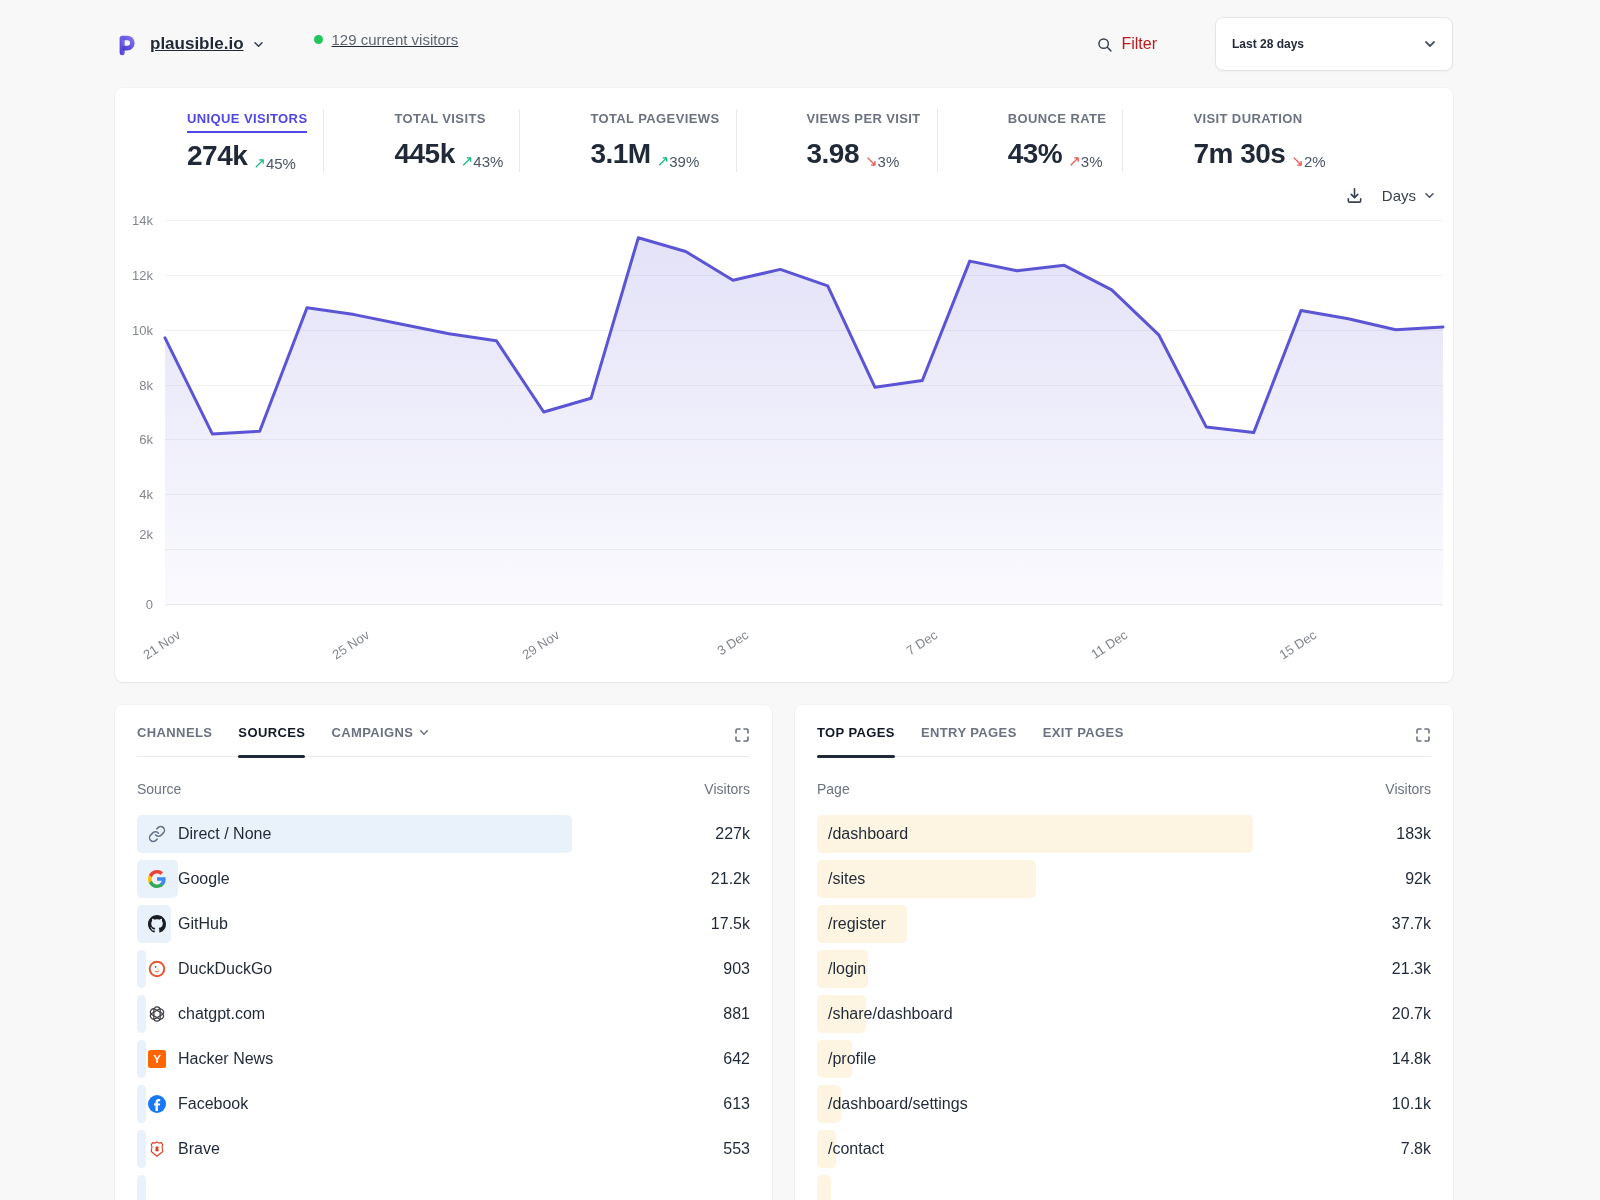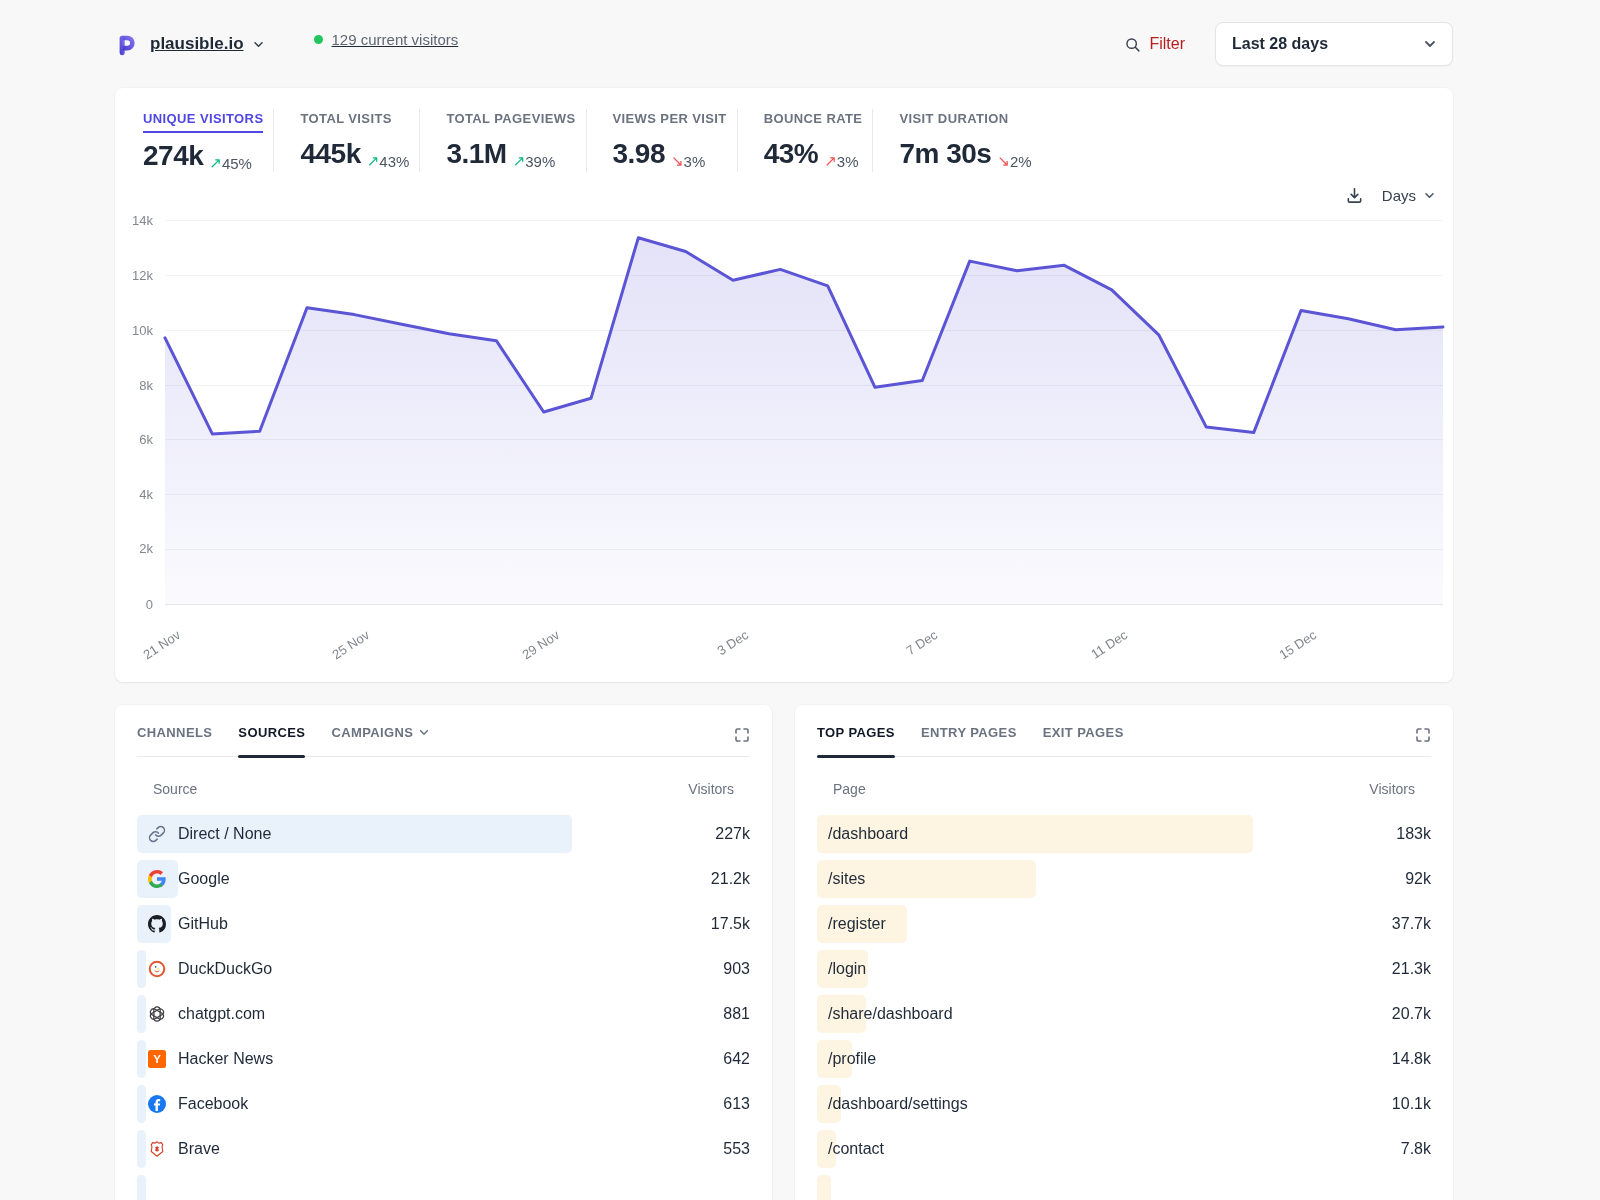--- a/index.html
+++ b/index.html
@@ -14,34 +14,34 @@
   
   header { height:88px; display:flex; align-items:center; justify-content:space-between; }
   .hleft { display:flex; align-items:flex-start; gap:50px;text-decoration:underline; }
   .site-switcher { display:flex; align-items:center; gap:9px; cursor:pointer; }
   .site-name { font-size:17px; font-weight:bold; color:#1f2937; }
   .live { display:flex; align-items:center; gap:9px; font-size:15px; color:#5f6672; }
   .dot { width:9px; height:9px; border-radius:50%; background:var(--live-dot,#22c55e); }
   .hright { display:flex; align-items:center; gap:30px; }
   .filter { display:flex; align-items:center; gap:8px; font-size:16px; color:#b91c1c; cursor:pointer; }
   .daterange {
-    width:238px; height:44px; background:#fff; border:1px solid #e4e5e9; border-radius:8px;
+    width:238px; height:54px; background:#fff; border:1px solid #e4e5e9; border-radius:8px;
     box-shadow:0 1px 2px rgba(0,0,0,.04);
     display:flex; align-items:center; justify-content:space-between;
-    padding:0 16px; font-size:16px; font-weight:bold; color:#1f2937; cursor:pointer;
+    padding:0 16px; font-size:12px; font-weight:bold; color:#1f2937; cursor:pointer;margin-left:28px;
   }
 
   
   .card { background:#fff; border-radius:8px; box-shadow:0 1px 2px rgba(0,0,0,.06), 0 0 0 1px rgba(0,0,0,.02); }
 
   .chart-card { position:relative; height:594px; }
 
   
   .stats { display:flex; padding:21px 0 0 28px; }
-  .stat { padding:0 10px 0 26px; border-right:1px solid #e8e9ec; cursor:pointer; }
+  .stat { padding:0 16px 0 26px; border-right:1px solid #e8e9ec; cursor:pointer;margin-left:44px; }
   .stat:first-child { padding-left:0; }
   .stat:last-child { border-right:none; }
   .stat-label { display:inline-block; font-size:13px; font-weight:bold; letter-spacing:.03em; color:#6b7280; padding-bottom:5px; white-space:nowrap; }
   .stat.active .stat-label { color:var(--accent,#4f46e5); border-bottom:2px solid var(--accent,#4f46e5); }
   .stat-val { margin-top:7px; display:flex; align-items:flex-end; }
   .stat-num { font-size:28px; font-weight:bold; color:#1f2937; letter-spacing:-.5px; white-space:nowrap; }
   .stat-arrow { font-size:15px; margin-left:6px; }
   .stat-pct { font-size:15px; color:#4b5563; }
 
   
@@ -61,21 +61,21 @@
   
   .grid { display:flex; gap:23px; margin-top:23px; }
   .panel { width:657px; height:560px; padding:20px 22px 0; overflow:hidden; }
   .panel.right { width:658px; }
   .tabs { display:flex; align-items:flex-start; gap:26px; border-bottom:1px solid #e8eaed; }
   .tab { font-size:13px; font-weight:bold; letter-spacing:.03em; color:#6b7280; padding-bottom:16px;
          cursor:pointer; display:flex; align-items:center; gap:6px; position:relative; }
   .tab.active { color:#111827; }
   .tab.active::after { content:""; position:absolute; left:0; right:0; bottom:-2px; height:3px; background:#1f2937; border-radius:2px; }
   .expand { margin-left:auto; cursor:pointer; display:flex; padding-top:2px; }
-  .cols { display:flex; justify-content:space-between; margin:24px 16px 18px; font-size:14px; color:#6b7280; }
+  .cols { display:flex; justify-content:space-between; margin:24px 0 18px; font-size:14px; color:#6b7280; }
   .row { position:relative; height:38px; margin-bottom:7px; display:flex; align-items:center; cursor:pointer; }
   .bar { position:absolute; left:0; top:0; bottom:0; border-radius:5px; }
   .row-inner { position:relative; display:flex; align-items:center; gap:12px; padding-left:11px; width:100%; }
   .row-ico { width:18px; height:18px; display:flex; flex:none; }
   .row-label { font-size:16px; color:#1f2937; }
   .row-val { margin-left:auto; font-size:16px; color:#1f2937; }
   svg { display:block; }
 </style>
 </head>
 <body>
@@ -191,21 +191,21 @@
         <span class="ylab" style="top: 54.8571px;">12k</span>
         <div class="gridline" style="top: 109.714px;"></div>
         <span class="ylab" style="top: 109.714px;">10k</span>
         <div class="gridline" style="top: 164.571px;"></div>
         <span class="ylab" style="top: 164.571px;">8k</span>
         <div class="gridline" style="top: 219.429px;"></div>
         <span class="ylab" style="top: 219.429px;">6k</span>
         <div class="gridline" style="top: 274.286px;"></div>
         <span class="ylab" style="top: 274.286px;">4k</span>
         <div class="gridline" style="top: 329.143px;"></div>
-        <span class="ylab" style="top: 328px; text-align: center;">2k</span>
+        <span class="ylab" style="top: 314px; text-align: center;">2k</span>
         <div class="gridline zero" style="top: 384px;"></div>
         <span class="ylab" style="top: 384px;">0</span>
         <svg class="chart-svg" viewBox="0 0 1278 384" preserveAspectRatio="none">
           <defs>
             <linearGradient id="ag" x1="0" y1="0" x2="0" y2="1">
               <stop offset="0" stop-color="#5b55d6" stop-opacity="0.17"></stop>
               <stop offset="1" stop-color="#5b55d6" stop-opacity="0.03"></stop>
             </linearGradient>
           </defs>
           <path d="M0.0 117.9 L47.3 213.9 L94.7 211.2 L142.0 87.8 L189.3 94.6 L236.7 104.2 L284.0 113.8 L331.3 120.7 L378.7 192.0 L426.0 178.3 L473.3 17.8 L520.7 31.5 L568.0 60.3 L615.3 49.4 L662.7 65.8 L710.0 167.3 L757.3 160.5 L804.7 41.1 L852.0 50.7 L899.3 45.3 L946.7 69.9 L994.0 115.2 L1041.3 207.1 L1088.7 212.6 L1136.0 90.5 L1183.3 98.7 L1230.7 109.7 L1278.0 107.0 L 1278 384 L 0 384 Z" fill="url(#ag)"></path>

